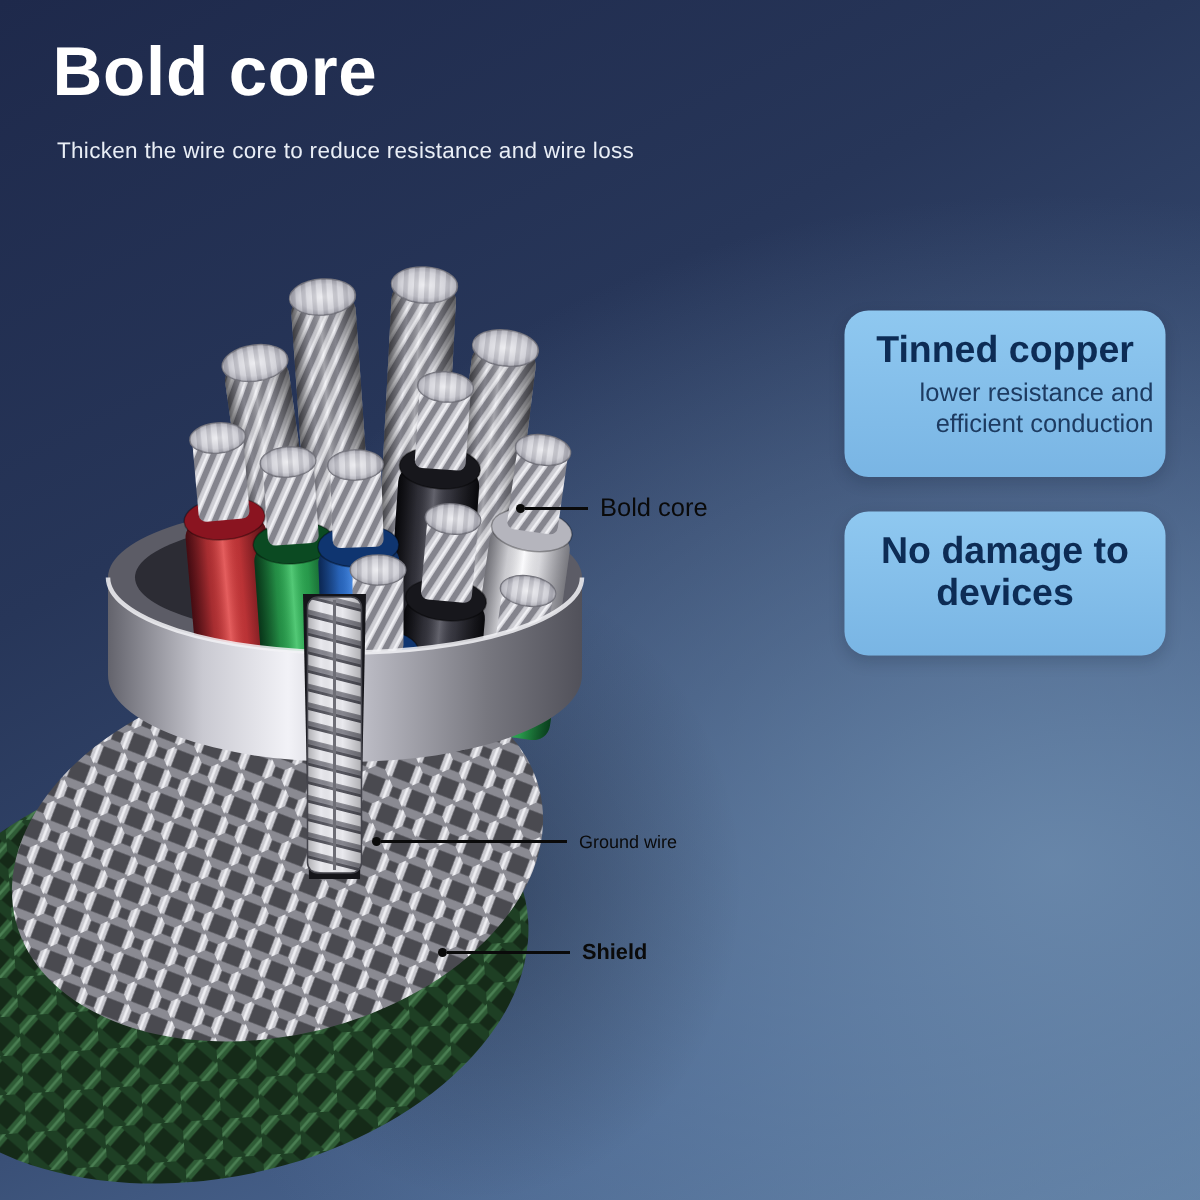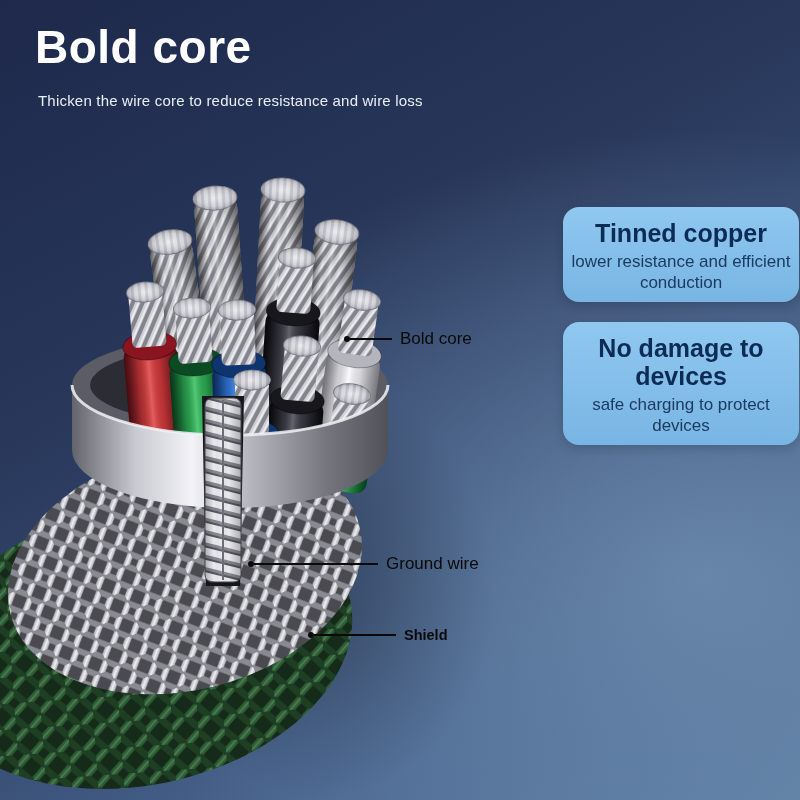--- a/index.html
+++ b/index.html
@@ -12,32 +12,32 @@
   }
   .title{position:absolute;left:35px;top:20px;font-size:46px;font-weight:bold;color:#ffffff;letter-spacing:.5px;}
   .sub{position:absolute;left:38px;color:#e9eef6;font-size:15px;letter-spacing:.2px;text-align:center;}
   .s1{top:92px}.s2{top:119px}
   .cable{position:absolute;left:0;top:150px;}
   .callout{position:absolute;display:flex;align-items:center;color:#0a0a0a;}
   .callout .dot{width:6px;height:6px;border-radius:50%;background:#0a0a0a;flex:0 0 auto;}
   .callout .line{height:2px;background:#0a0a0a;flex:0 0 auto;}
   .callout .label{margin-left:8px;white-space:nowrap;}
   .c1{left:344px;top:329px}.c1 .line{width:42px}.c1 .label{font-size:17px}
-  .c2{left:248px;top:554px}.c2 .line{width:124px}.c2 .label{font-size:17px}
-  .c3{left:308px;top:627px}.c3 .line{width:82px}.c3 .label{font-size:14.5px;font-weight:bold}
+  .c2{left:248px;top:554px}.c2 .line{width:124px}.c2 .label{font-size:12px}
+  .c3{left:292px;top:627px}.c3 .line{width:82px}.c3 .label{font-size:14.5px;font-weight:bold}
   .c4{left:264px;top:703px}.c4 .line{width:108px}.c4 .label{font-size:14.5px;font-weight:bold}
   .badge{
-    position:absolute;left:563px;width:236px;box-sizing:border-box;
+    position:absolute;left:563px;width:214px;box-sizing:border-box;
     background:linear-gradient(180deg,#8fc8f0,#79b5e4);
-    border-radius:16px;padding:12px 8px 8px;text-align:center;
+    border-radius:16px;padding:12px 8px 24px;text-align:center;
     box-shadow:0 4px 10px rgba(10,20,40,.18);
   }
-  .b1{top:207px}.b2{top:322px}.b3{top:477px}
+  .b1{top:207px}.b2{top:341px}.b3{top:477px}
   .badge-title{font-size:25px;font-weight:bold;line-height:1.12;color:#0d2c55;margin-bottom:4px;}
-  .badge-desc{font-size:17px;line-height:1.26;color:#1d3b61;}
+  .badge-desc{font-size:17px;line-height:1.26;color:#1d3b61;text-align:right;}
 </style>
 </head>
 <body>
 
 <div class="stage">
 
   <div class="title">Bold core</div>
   <div class="sub s1">Thicken the wire core to reduce resistance and wire loss</div>
 
   <svg class="cable" width="500" height="650" viewBox="0 0 500 650" aria-hidden="true">
@@ -266,16 +266,15 @@
     <span class="line"></span>
     <span class="label">Shield</span>
   </div>
 
   <div class="badge b1">
     <div class="badge-title">Tinned copper</div>
     <div class="badge-desc">lower resistance and efficient conduction</div>
   </div>
   <div class="badge b2">
     <div class="badge-title">No damage to devices</div>
-    <div class="badge-desc">safe charging to protect devices</div>
   </div>
 
 </div>
 
 </body></html>

